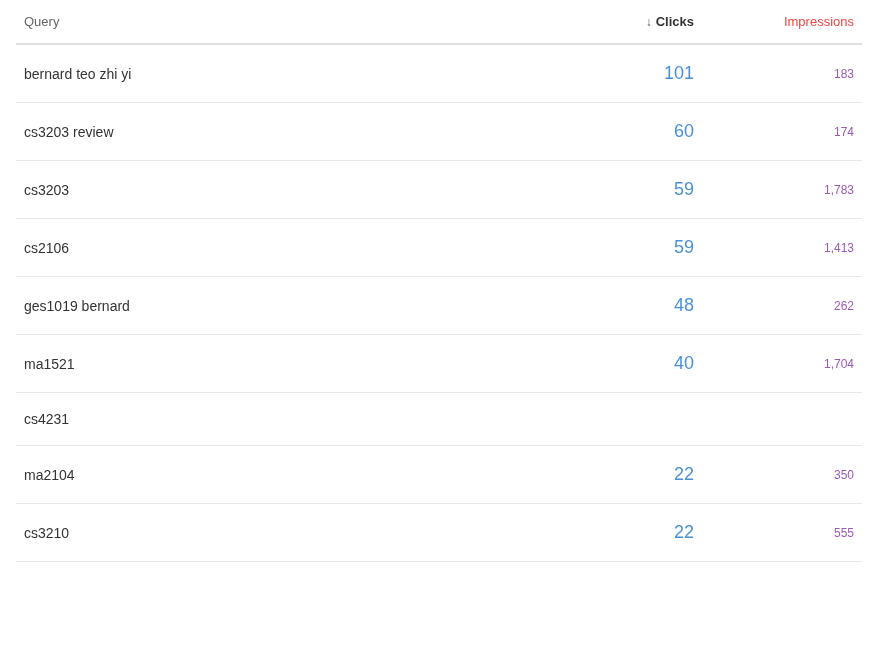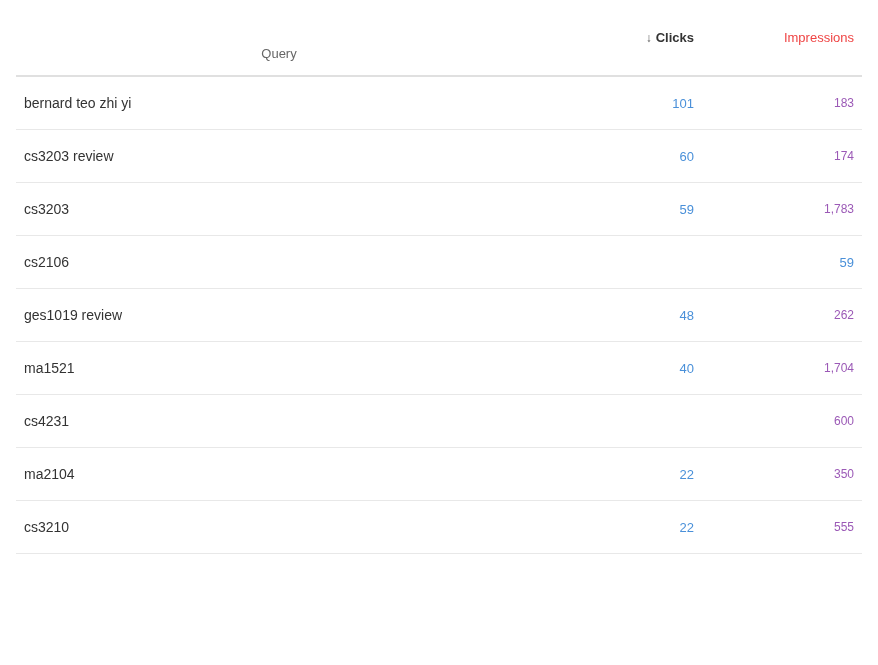--- a/index.html
+++ b/index.html
@@ -26,22 +26,21 @@
       display: flex;
       align-items: center;
       padding: 14px 8px;
       border-bottom: 2px solid #e0e0e0;
       color: #666;
       font-size: 13px;
     }
 
     .col-query {
       flex: 1;
-      text-align: center;
-      margin-top: 32px;
+      text-align: left;
     }
 
     .col-clicks {
       width: 160px;
       text-align: right;
       display: flex;
       align-items: center;
       justify-content: flex-end;
       gap: 4px;
       font-weight: 600;
@@ -69,21 +68,21 @@
     .row-query {
       flex: 1;
       color: #333;
       font-size: 14px;
     }
 
     .row-clicks {
       width: 160px;
       text-align: right;
       color: #4a90d9;
-      font-size: 13px;
+      font-size: 18px;
     }
 
     .row-impressions {
       width: 160px;
       text-align: right;
       color: #9b59b6;
       font-size: 12px;
     }
   </style>
 </head>
@@ -110,34 +109,34 @@
         <div class="row-impressions">174</div>
       </div>
       <div class="table-row">
         <div class="row-query">cs3203</div>
         <div class="row-clicks">59</div>
         <div class="row-impressions">1,783</div>
       </div>
       <div class="table-row">
         <div class="row-query">cs2106</div>
         <div class="row-clicks">59</div>
+        <div class="row-impressions">1,413</div>
       </div>
       <div class="table-row">
-        <div class="row-query">ges1019 review</div>
+        <div class="row-query">ges1019 bernard</div>
         <div class="row-clicks">48</div>
         <div class="row-impressions">262</div>
       </div>
       <div class="table-row">
         <div class="row-query">ma1521</div>
         <div class="row-clicks">40</div>
         <div class="row-impressions">1,704</div>
       </div>
       <div class="table-row">
         <div class="row-query">cs4231</div>
-        <div class="row-impressions">600</div>
       </div>
       <div class="table-row">
         <div class="row-query">ma2104</div>
         <div class="row-clicks">22</div>
         <div class="row-impressions">350</div>
       </div>
       <div class="table-row">
         <div class="row-query">cs3210</div>
         <div class="row-clicks">22</div>
         <div class="row-impressions">555</div>

